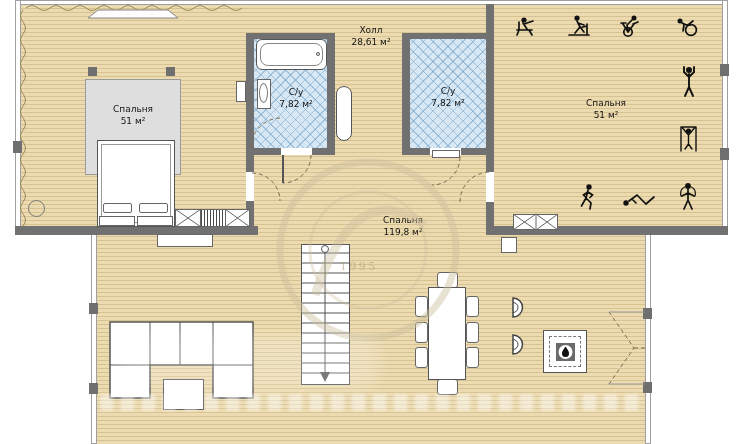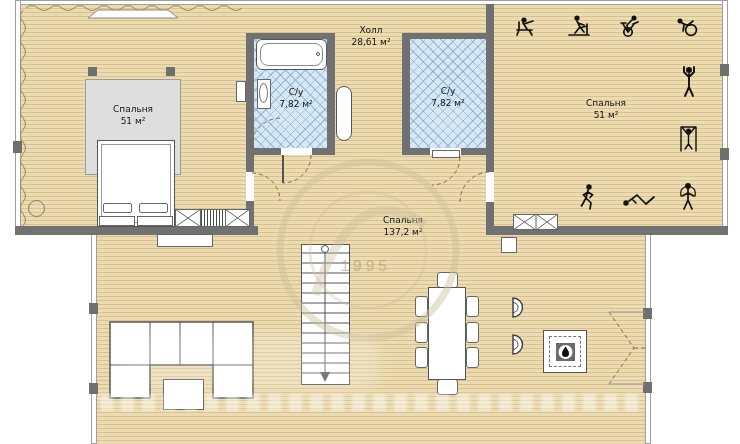--- a/index.html
+++ b/index.html
@@ -229,25 +229,25 @@
   <div class="lbl" style="left:448px;top:98px">
     <div>С/у</div>
     <div>7,82 м²</div>
   </div>
   <div class="lbl" style="left:606px;top:110px">
     <div>Спальня</div>
     <div>51 м²</div>
   </div>
   <div class="lbl" style="left:403px;top:227px">
     <div>Спальня</div>
-    <div>137,2 м²</div>
+    <div>119,8 м²</div>
   </div>
 
   <svg class="wm" width="740" height="444" style="left:0;top:0">
     <circle cx="368" cy="250" r="88" fill="none" stroke="rgba(205,190,158,.45)" stroke-width="7"></circle>
     <circle cx="368" cy="250" r="58" fill="none" stroke="rgba(205,190,158,.35)" stroke-width="3"></circle>
     <path d="M315,295 Q355,175 425,225" fill="none" stroke="rgba(205,190,158,.4)" stroke-width="9"></path>
   </svg>
-  <div class="wm" style="left:340px;top:258px;font-size:16px;letter-spacing:3px;color:rgba(170,150,110,.55);font-family:Liberation Mono, monospace">1995</div>
+  <div class="wm" style="left:340px;top:258px;font-size:13px;letter-spacing:3px;color:rgba(170,150,110,.55);font-family:Liberation Serif, serif">1995</div>
   <div class="wm" style="left:100px;top:394px;width:545px;height:17px;border-radius:4px;opacity:.55;
        background:repeating-linear-gradient(90deg, rgba(255,255,255,.85) 0 13px, rgba(255,255,255,.15) 13px 21px);filter:blur(1.5px)"></div>
   <div class="wm" style="left:120px;top:335px;width:260px;height:55px;background:rgba(255,255,255,.22);filter:blur(7px);border-radius:20px"></div>
 </div>
 
 </body></html>

